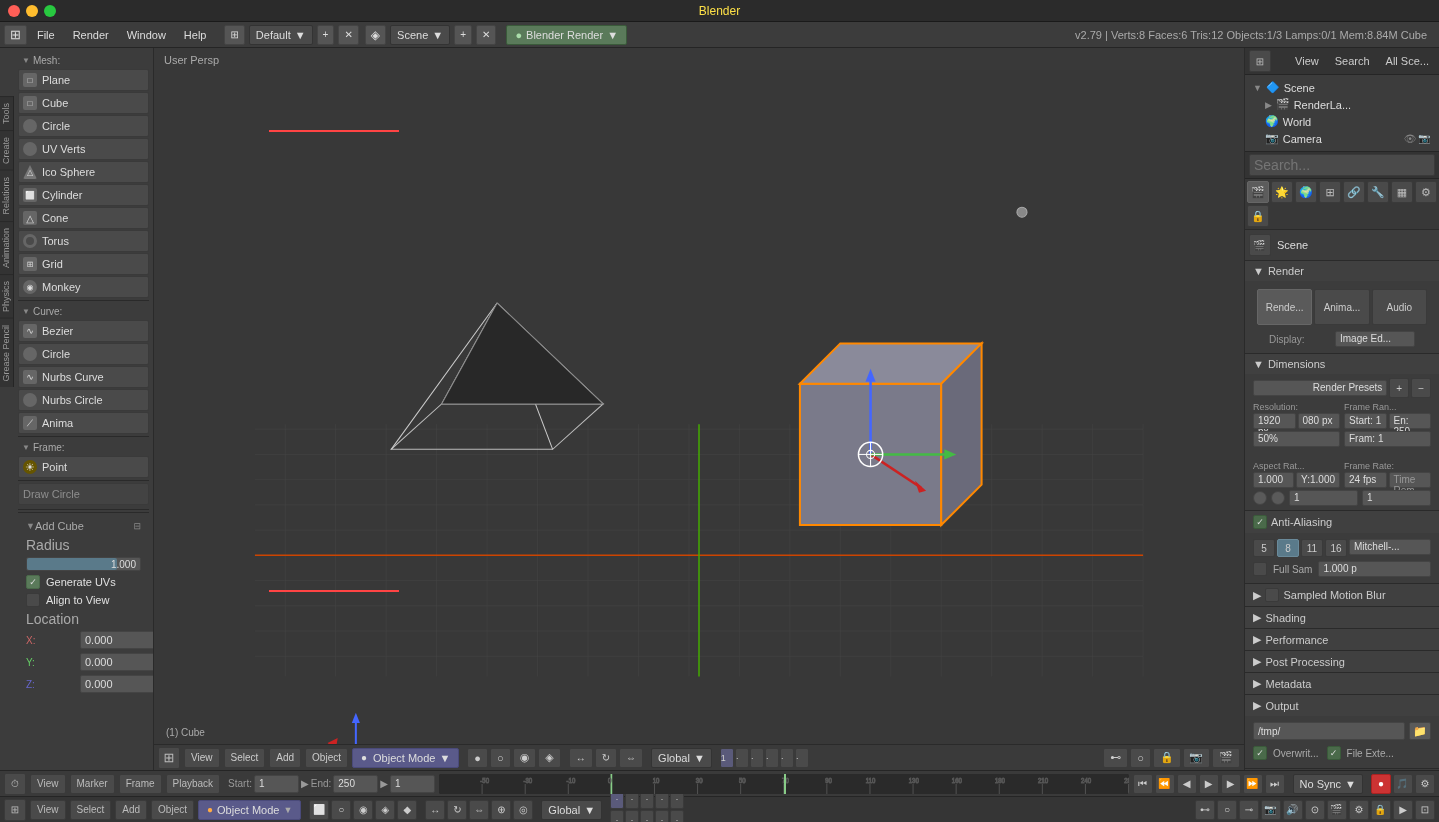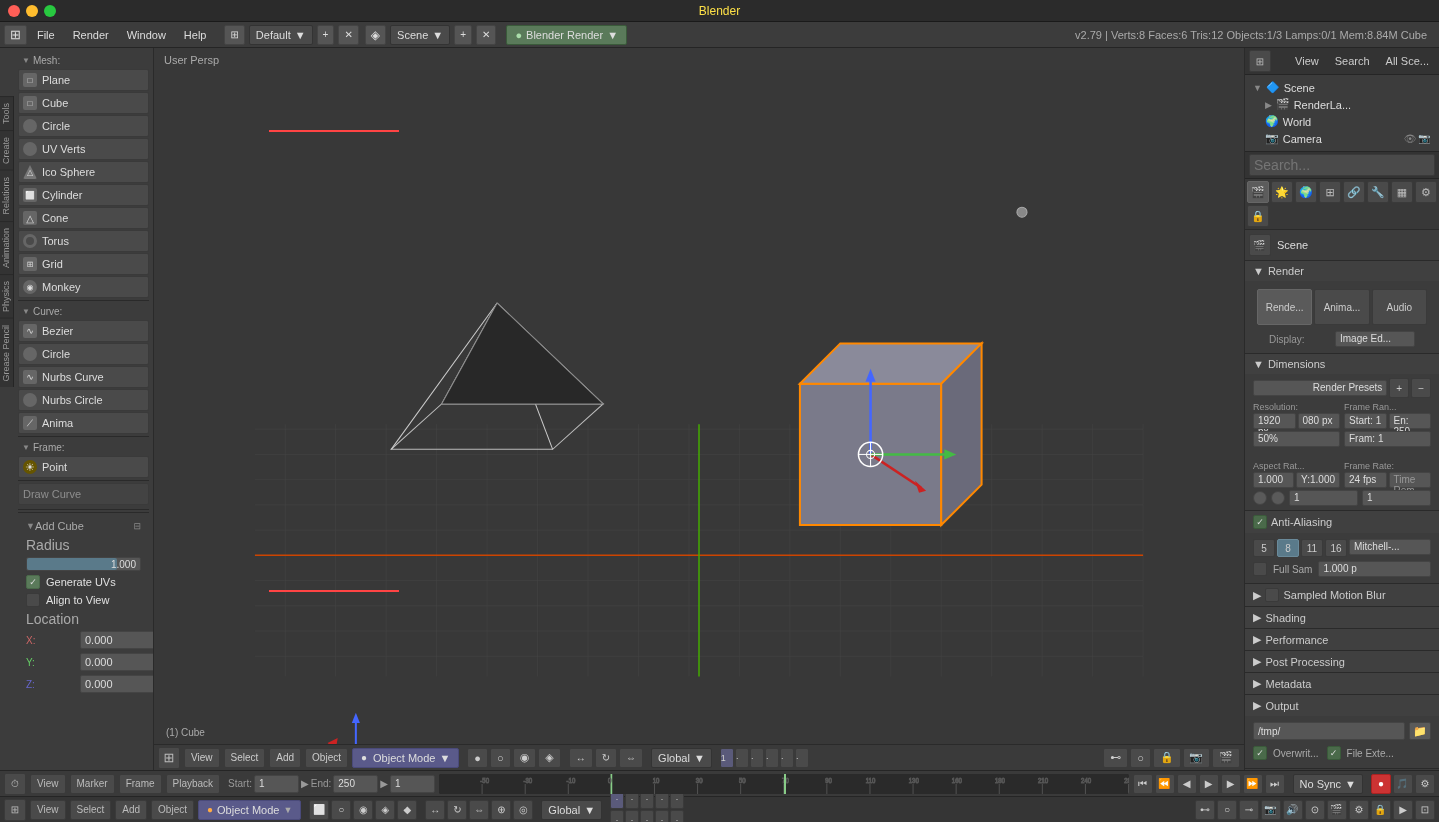--- a/index.html
+++ b/index.html
@@ -760,21 +760,21 @@
       <span>Frame:</span>
     </div>
     <button class="tool-btn">
       <div class="tool-icon" style="font-size:11px; background: #665500; border-radius:50%;">☀</div>
       <span>Point</span>
     </button>
 
     <div class="separator"></div>
 
     <button class="tool-btn" style="opacity:0.5;">
-      <span>Draw Curve</span>
+      <span>Draw Circle</span>
     </button>
 
     <div class="separator" style="margin-top:4px;"></div>
 
     <div class="add-cube-panel">
       <div class="panel-title">
         <span style="color:#888; font-size:9px;">▼</span>
         <span>Add Cube</span>
         <span style="color:#888; font-size:9px; margin-left:auto;">⊟</span>
       </div>

